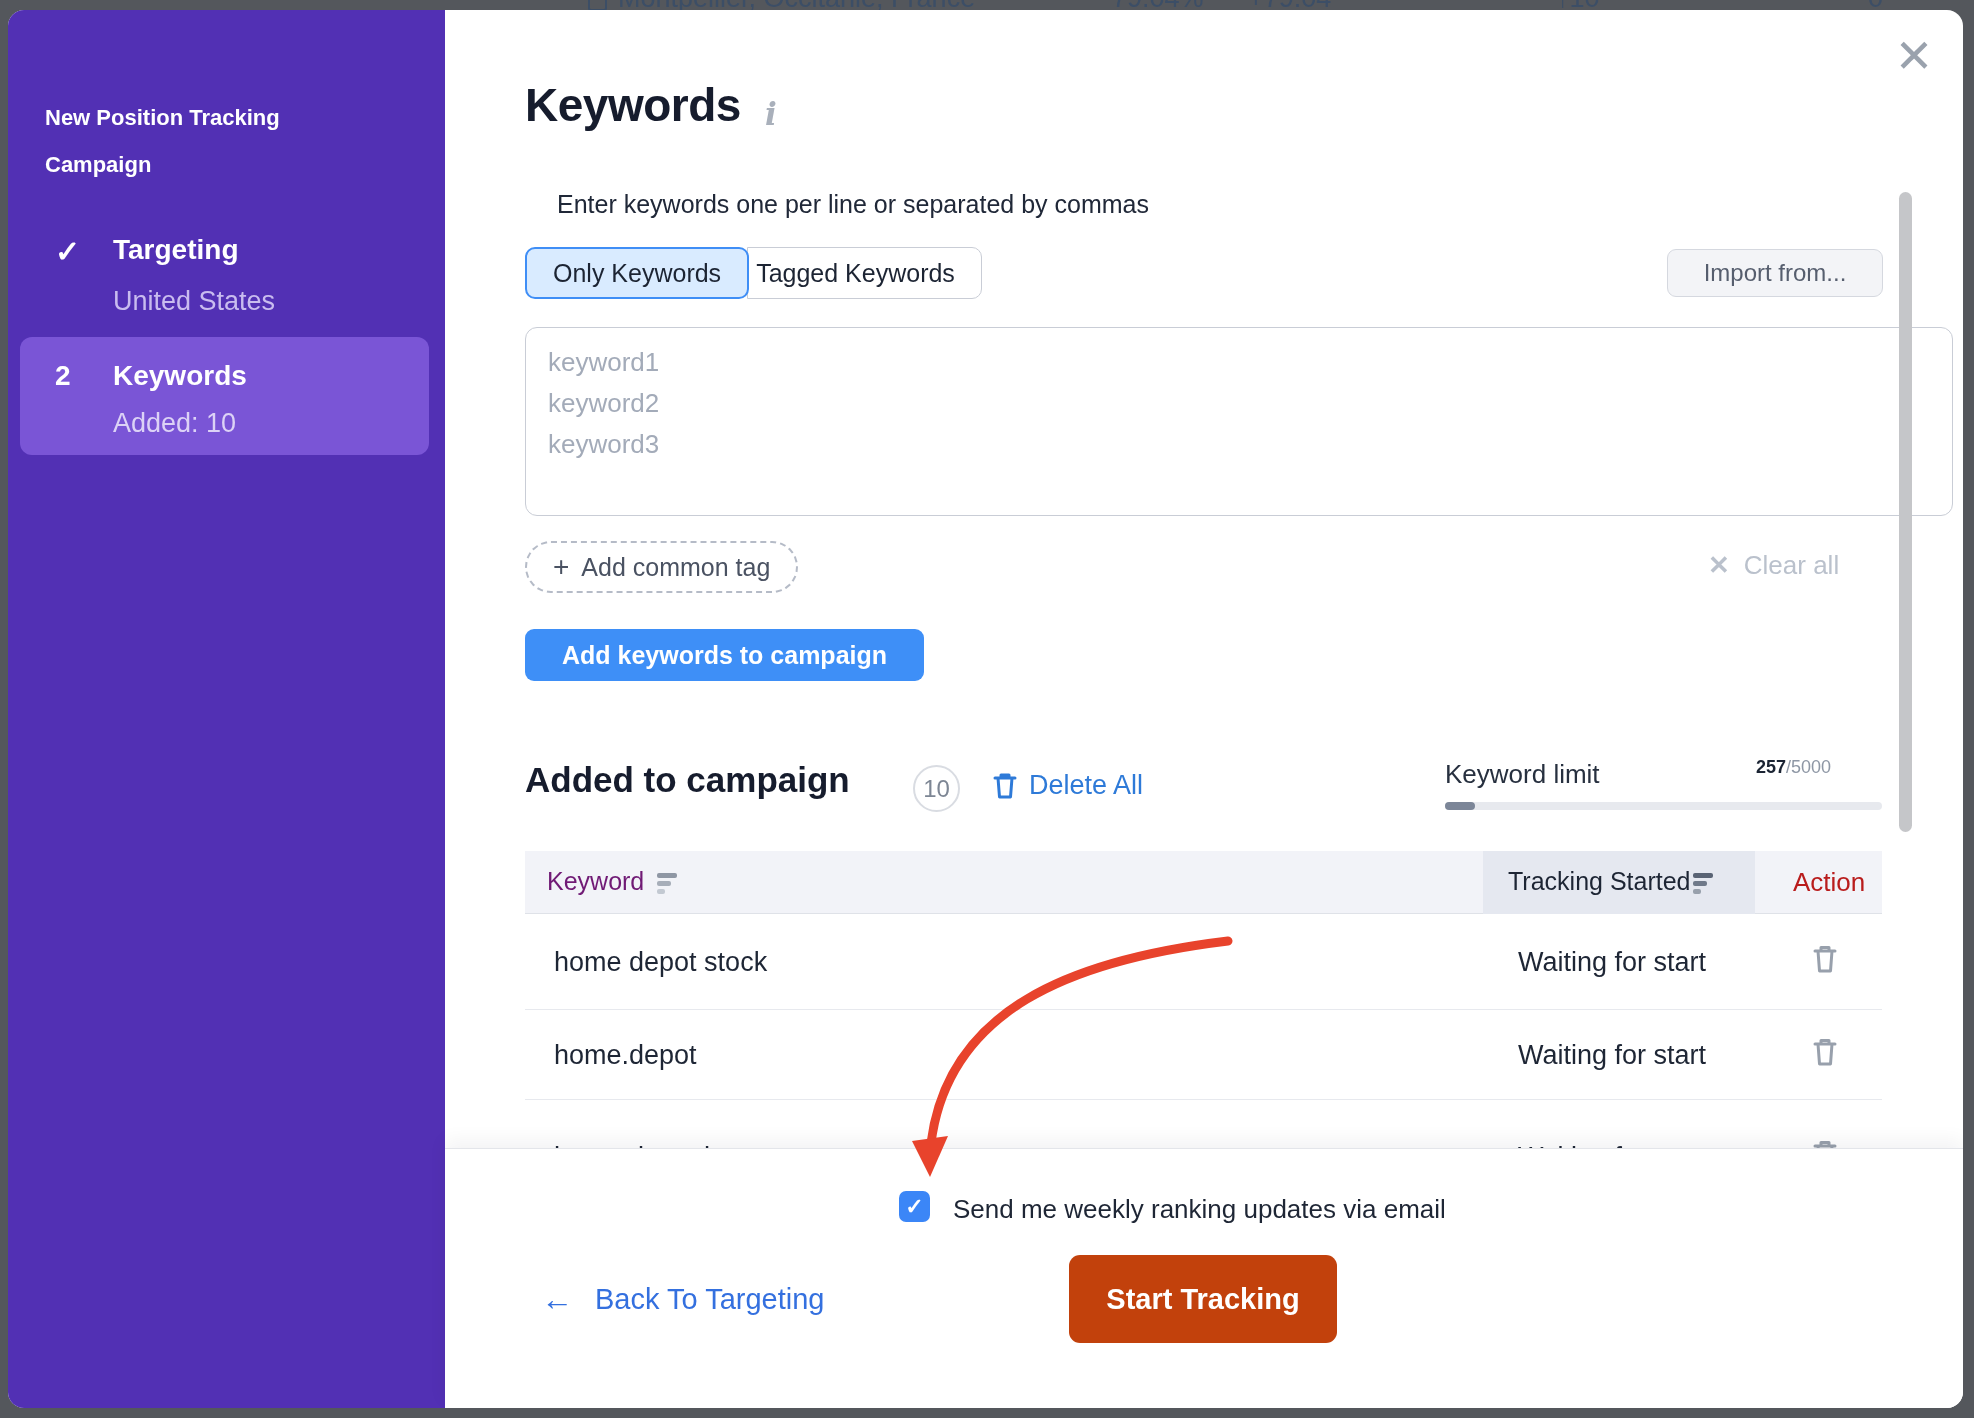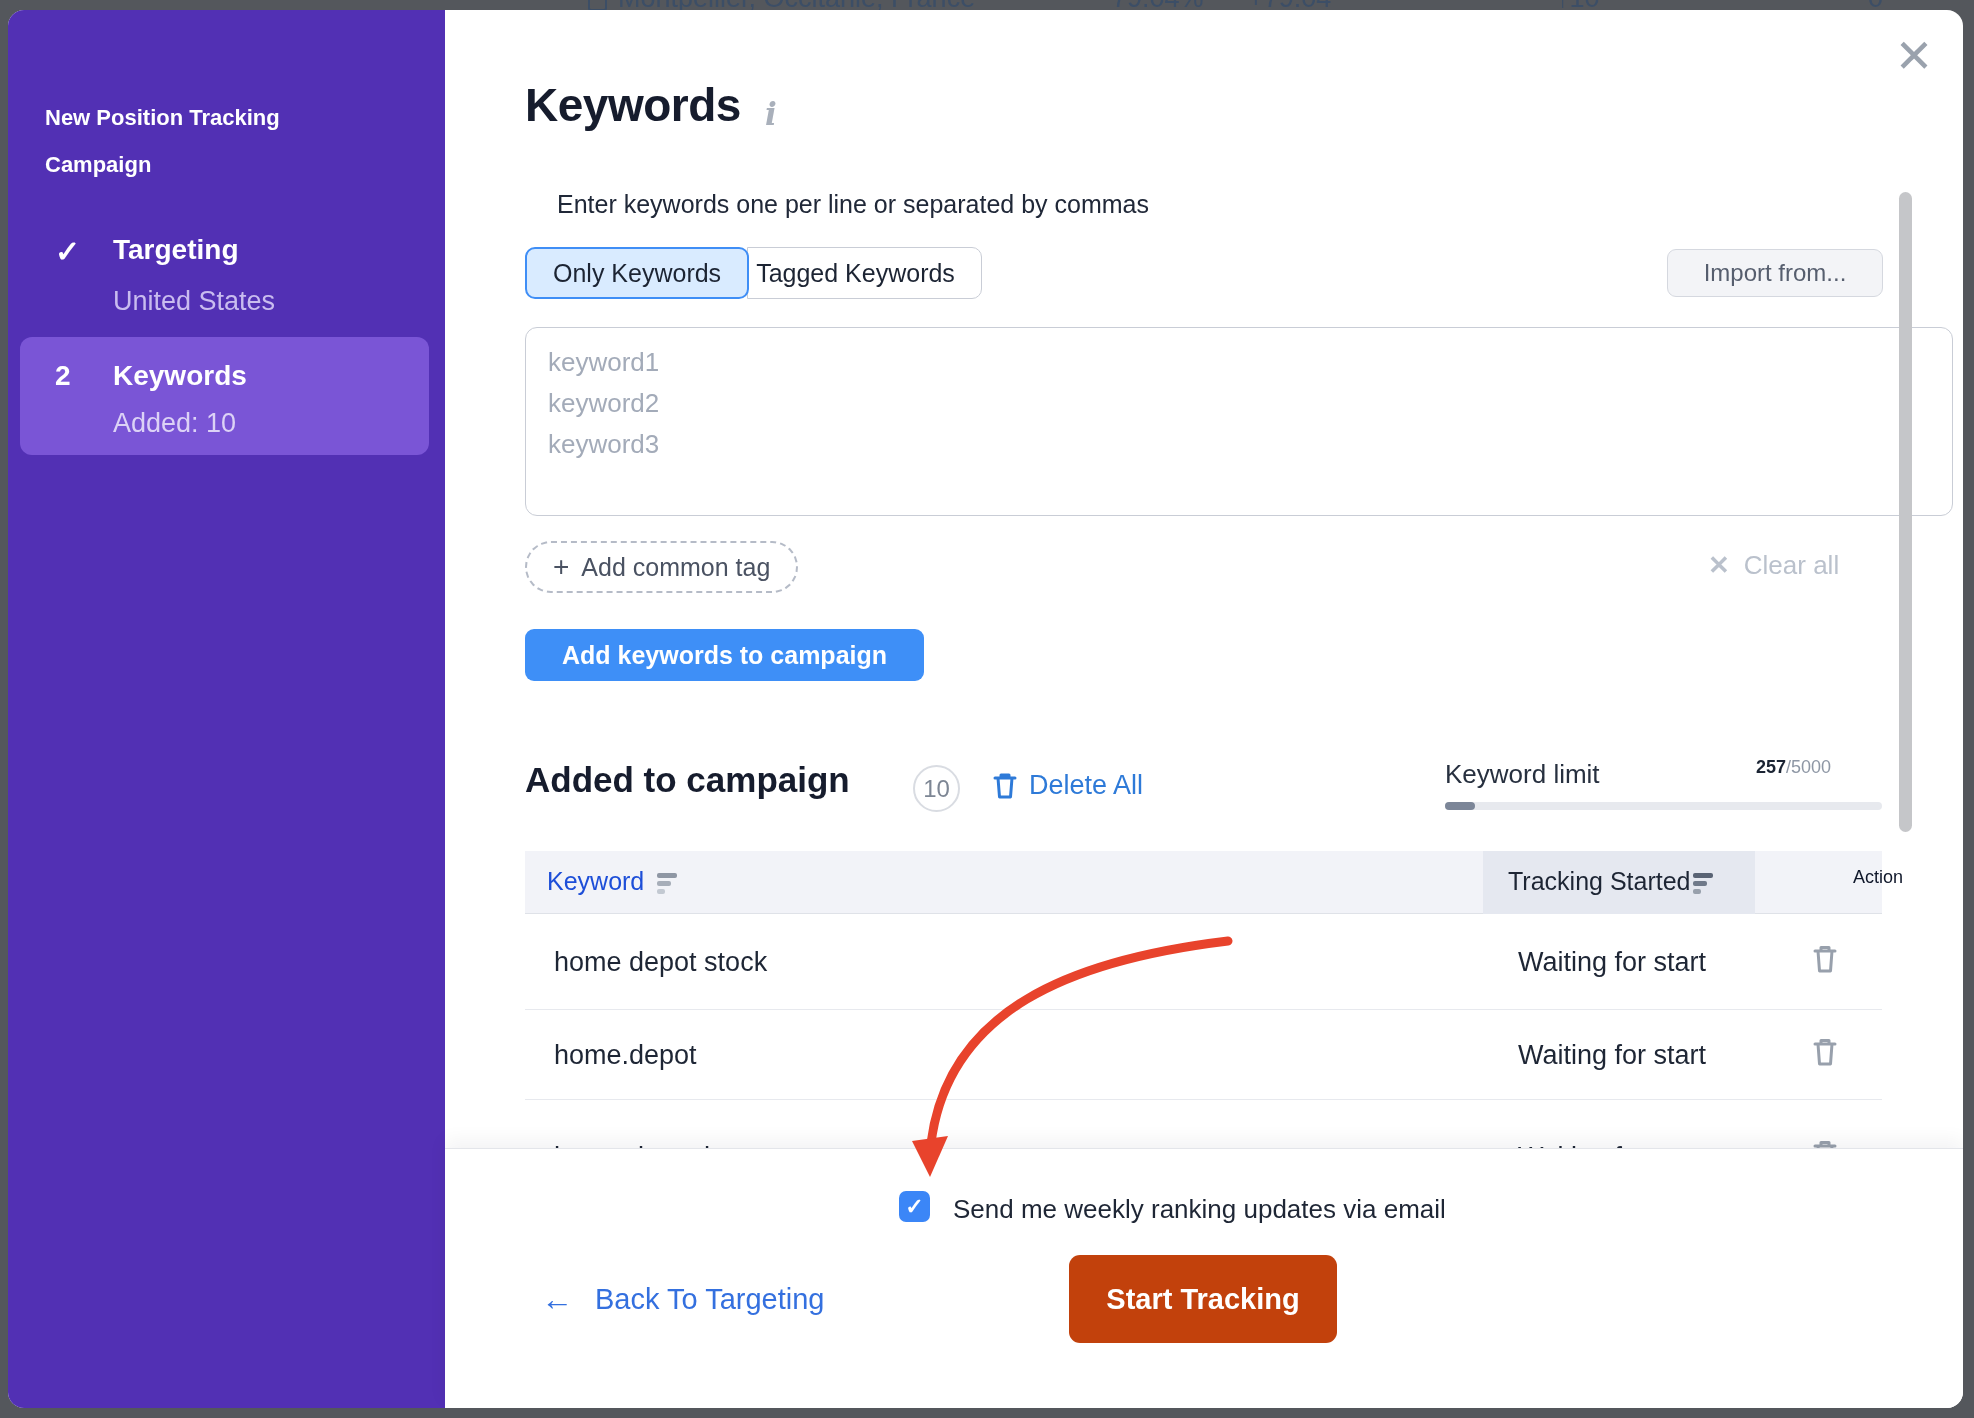--- a/index.html
+++ b/index.html
@@ -72,24 +72,24 @@
   .kw-limit-label{position:absolute;left:1437px;top:749px;font-size:26px;color:#27303F;}
   .kw-limit-val{position:absolute;left:1386px;top:747px;width:437px;text-align:right;font-size:18px;}
   .kw-limit-val .used{font-weight:700;color:#1B2433;}
   .kw-limit-val .total{color:#8E97A5;}
   .limit-bar{position:absolute;left:1437px;top:792px;width:437px;height:8px;border-radius:4px;background:#E7E9EE;}
   .limit-fill{height:8px;width:30px;border-radius:4px;background:#7C8698;}
 
   
   .thead{position:absolute;left:517px;top:841px;width:1357px;height:63px;background:#F2F3F8;
          border-bottom:1px solid #DFE2E8;box-sizing:border-box;}
-  .th-keyword{position:absolute;left:22px;top:16px;font-size:25px;color:#1d4ed8;cursor:pointer;}
+  .th-keyword{position:absolute;left:22px;top:16px;font-size:25px;color:#701a75;cursor:pointer;}
   .th-tracking-bg{position:absolute;left:958px;top:0;width:272px;height:63px;background:#E5E8F0;}
   .th-tracking{position:absolute;left:983px;top:16px;font-size:25px;color:#1D2534;cursor:pointer;}
-  .th-action{position:absolute;left:1328px;top:16px;font-size:18px;color:#0f172a;}
+  .th-action{position:absolute;left:1268px;top:16px;font-size:26px;color:#b91c1c;}
   .sort-icon{display:inline-block;position:absolute;width:24px;height:22px;}
   .sort-icon i{display:block;height:5px;border-radius:2px;margin-bottom:3px;}
   .sort-kw{left:132px;top:22px;}
   .sort-kw i:nth-child(1){width:20px;background:#8F97A4;}
   .sort-kw i:nth-child(2){width:14px;background:#A7AEB9;}
   .sort-kw i:nth-child(3){width:8px;background:#C3C9D2;}
   .sort-tr{left:1168px;top:22px;}
   .sort-tr i:nth-child(1){width:20px;background:#596374;}
   .sort-tr i:nth-child(2){width:14px;background:#707A8A;}
   .sort-tr i:nth-child(3){width:8px;background:#98A0AC;}

